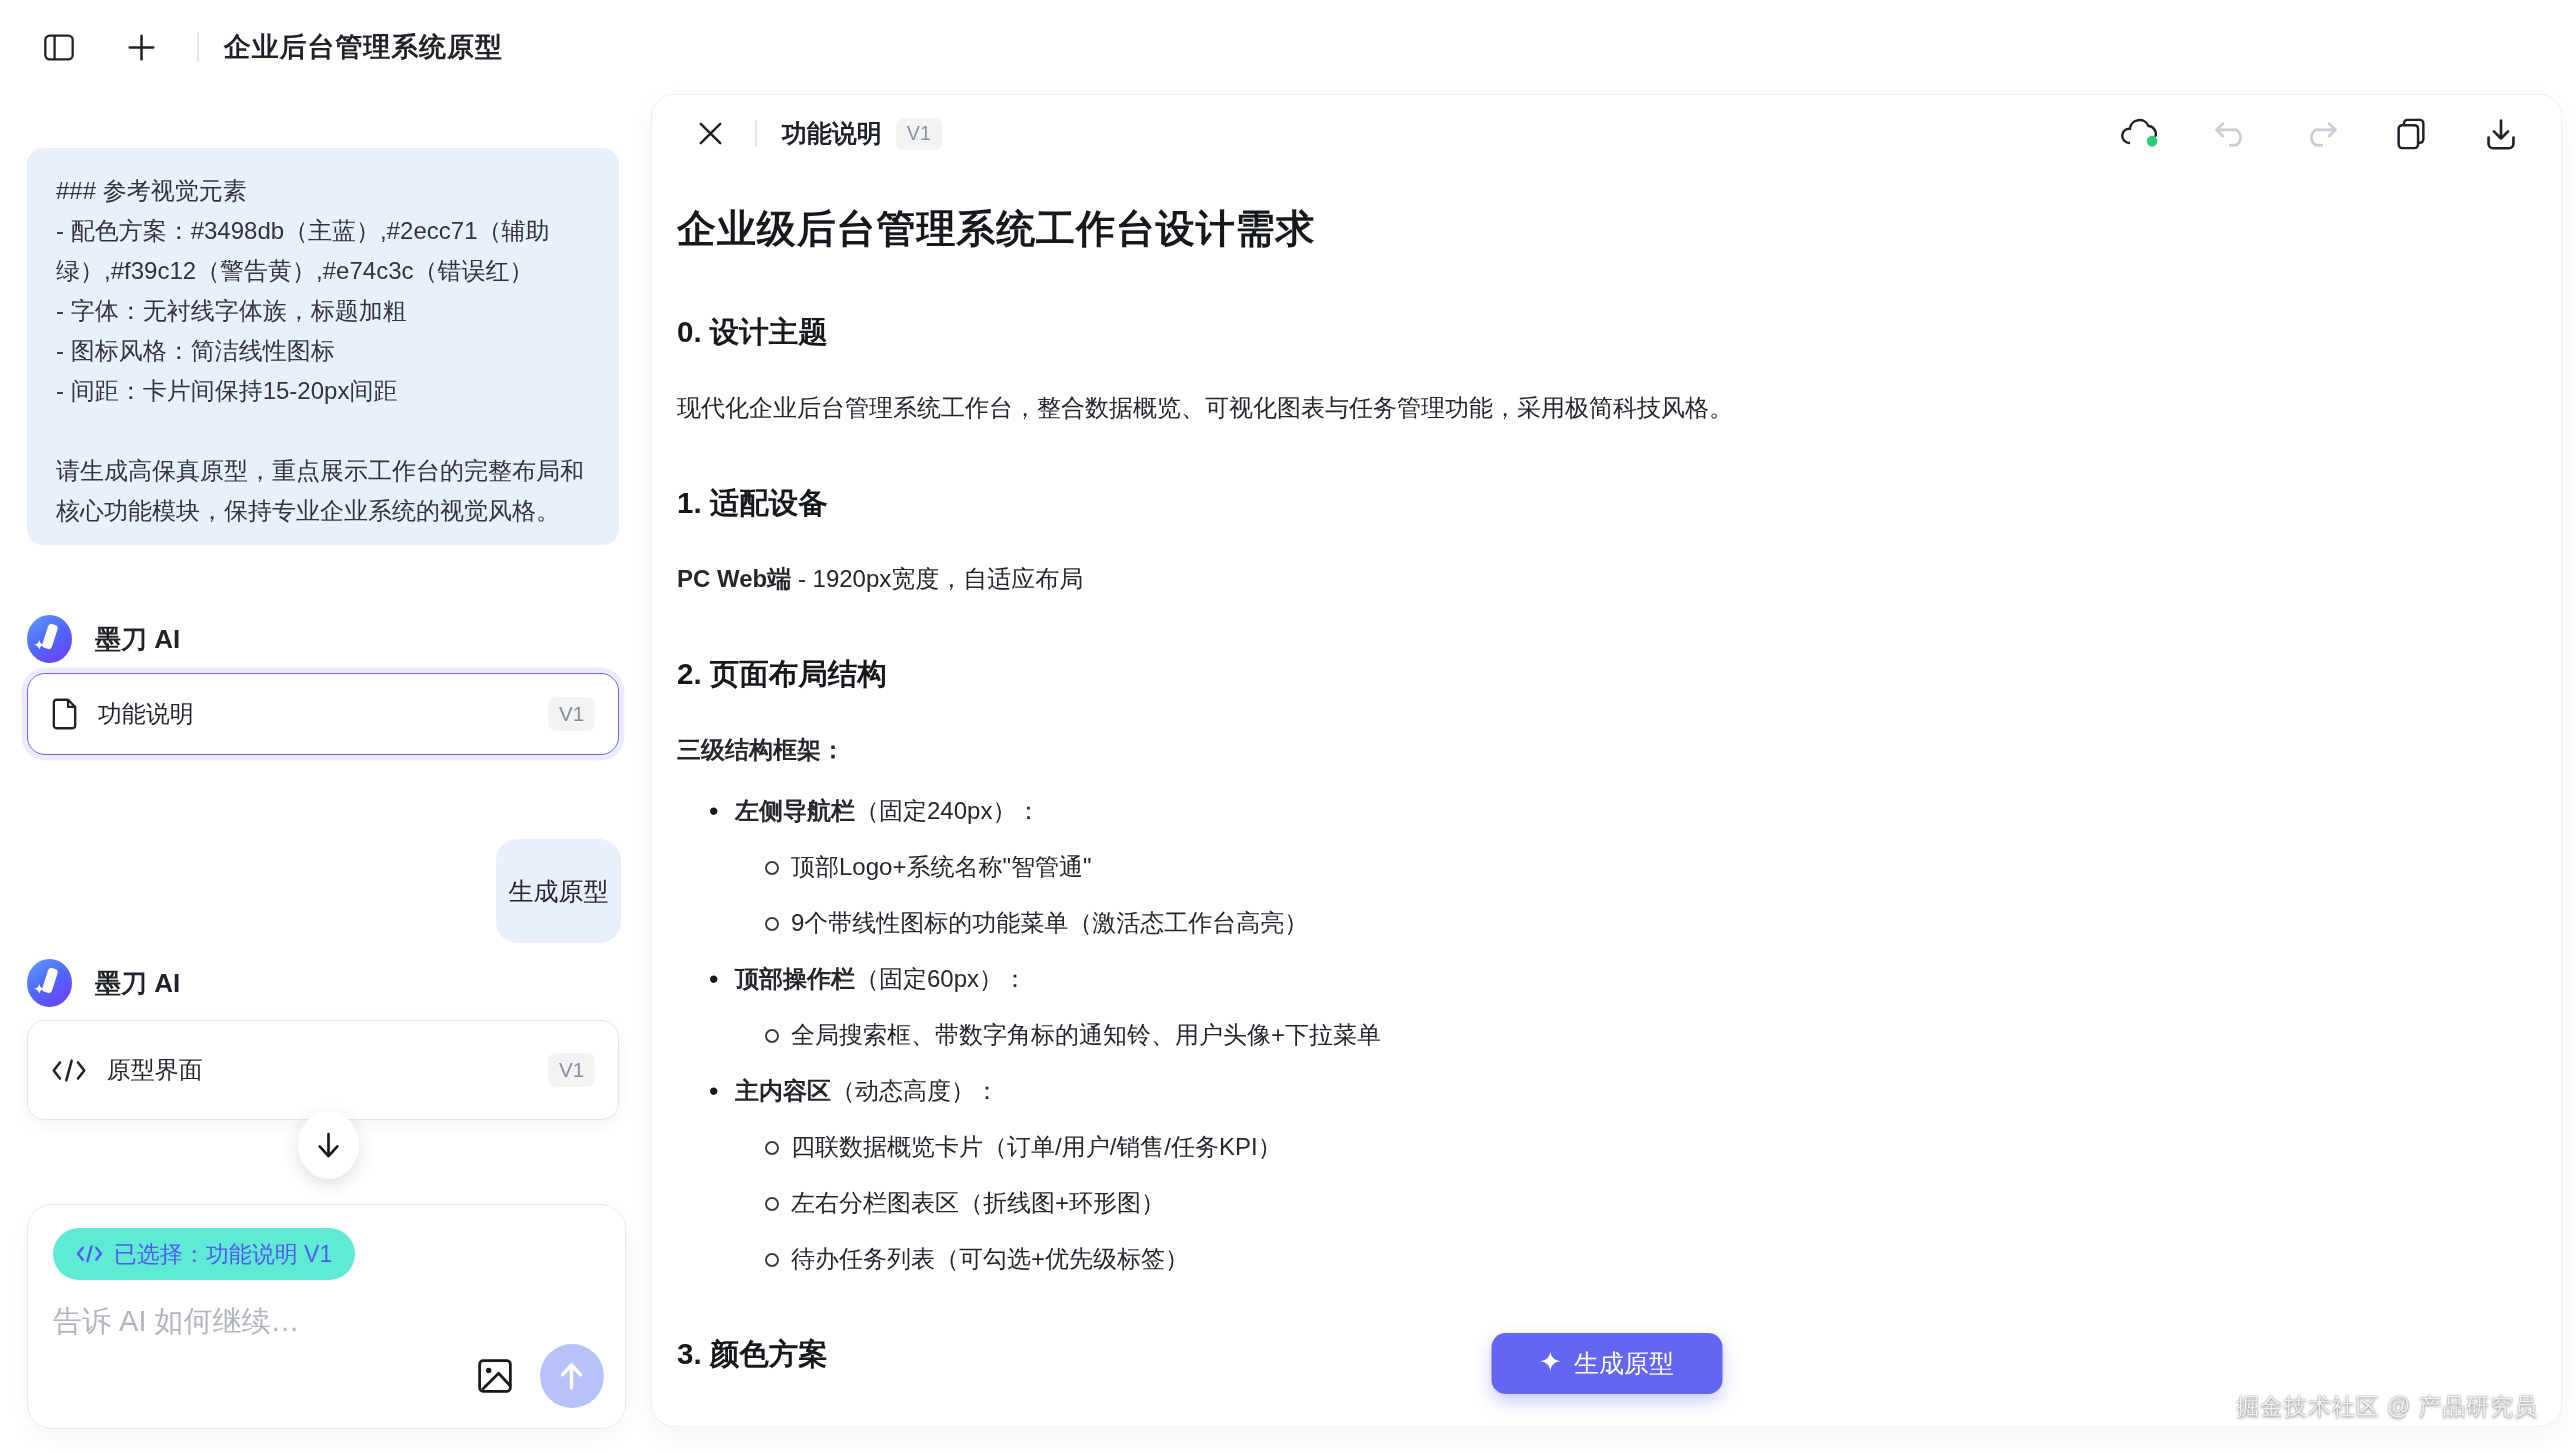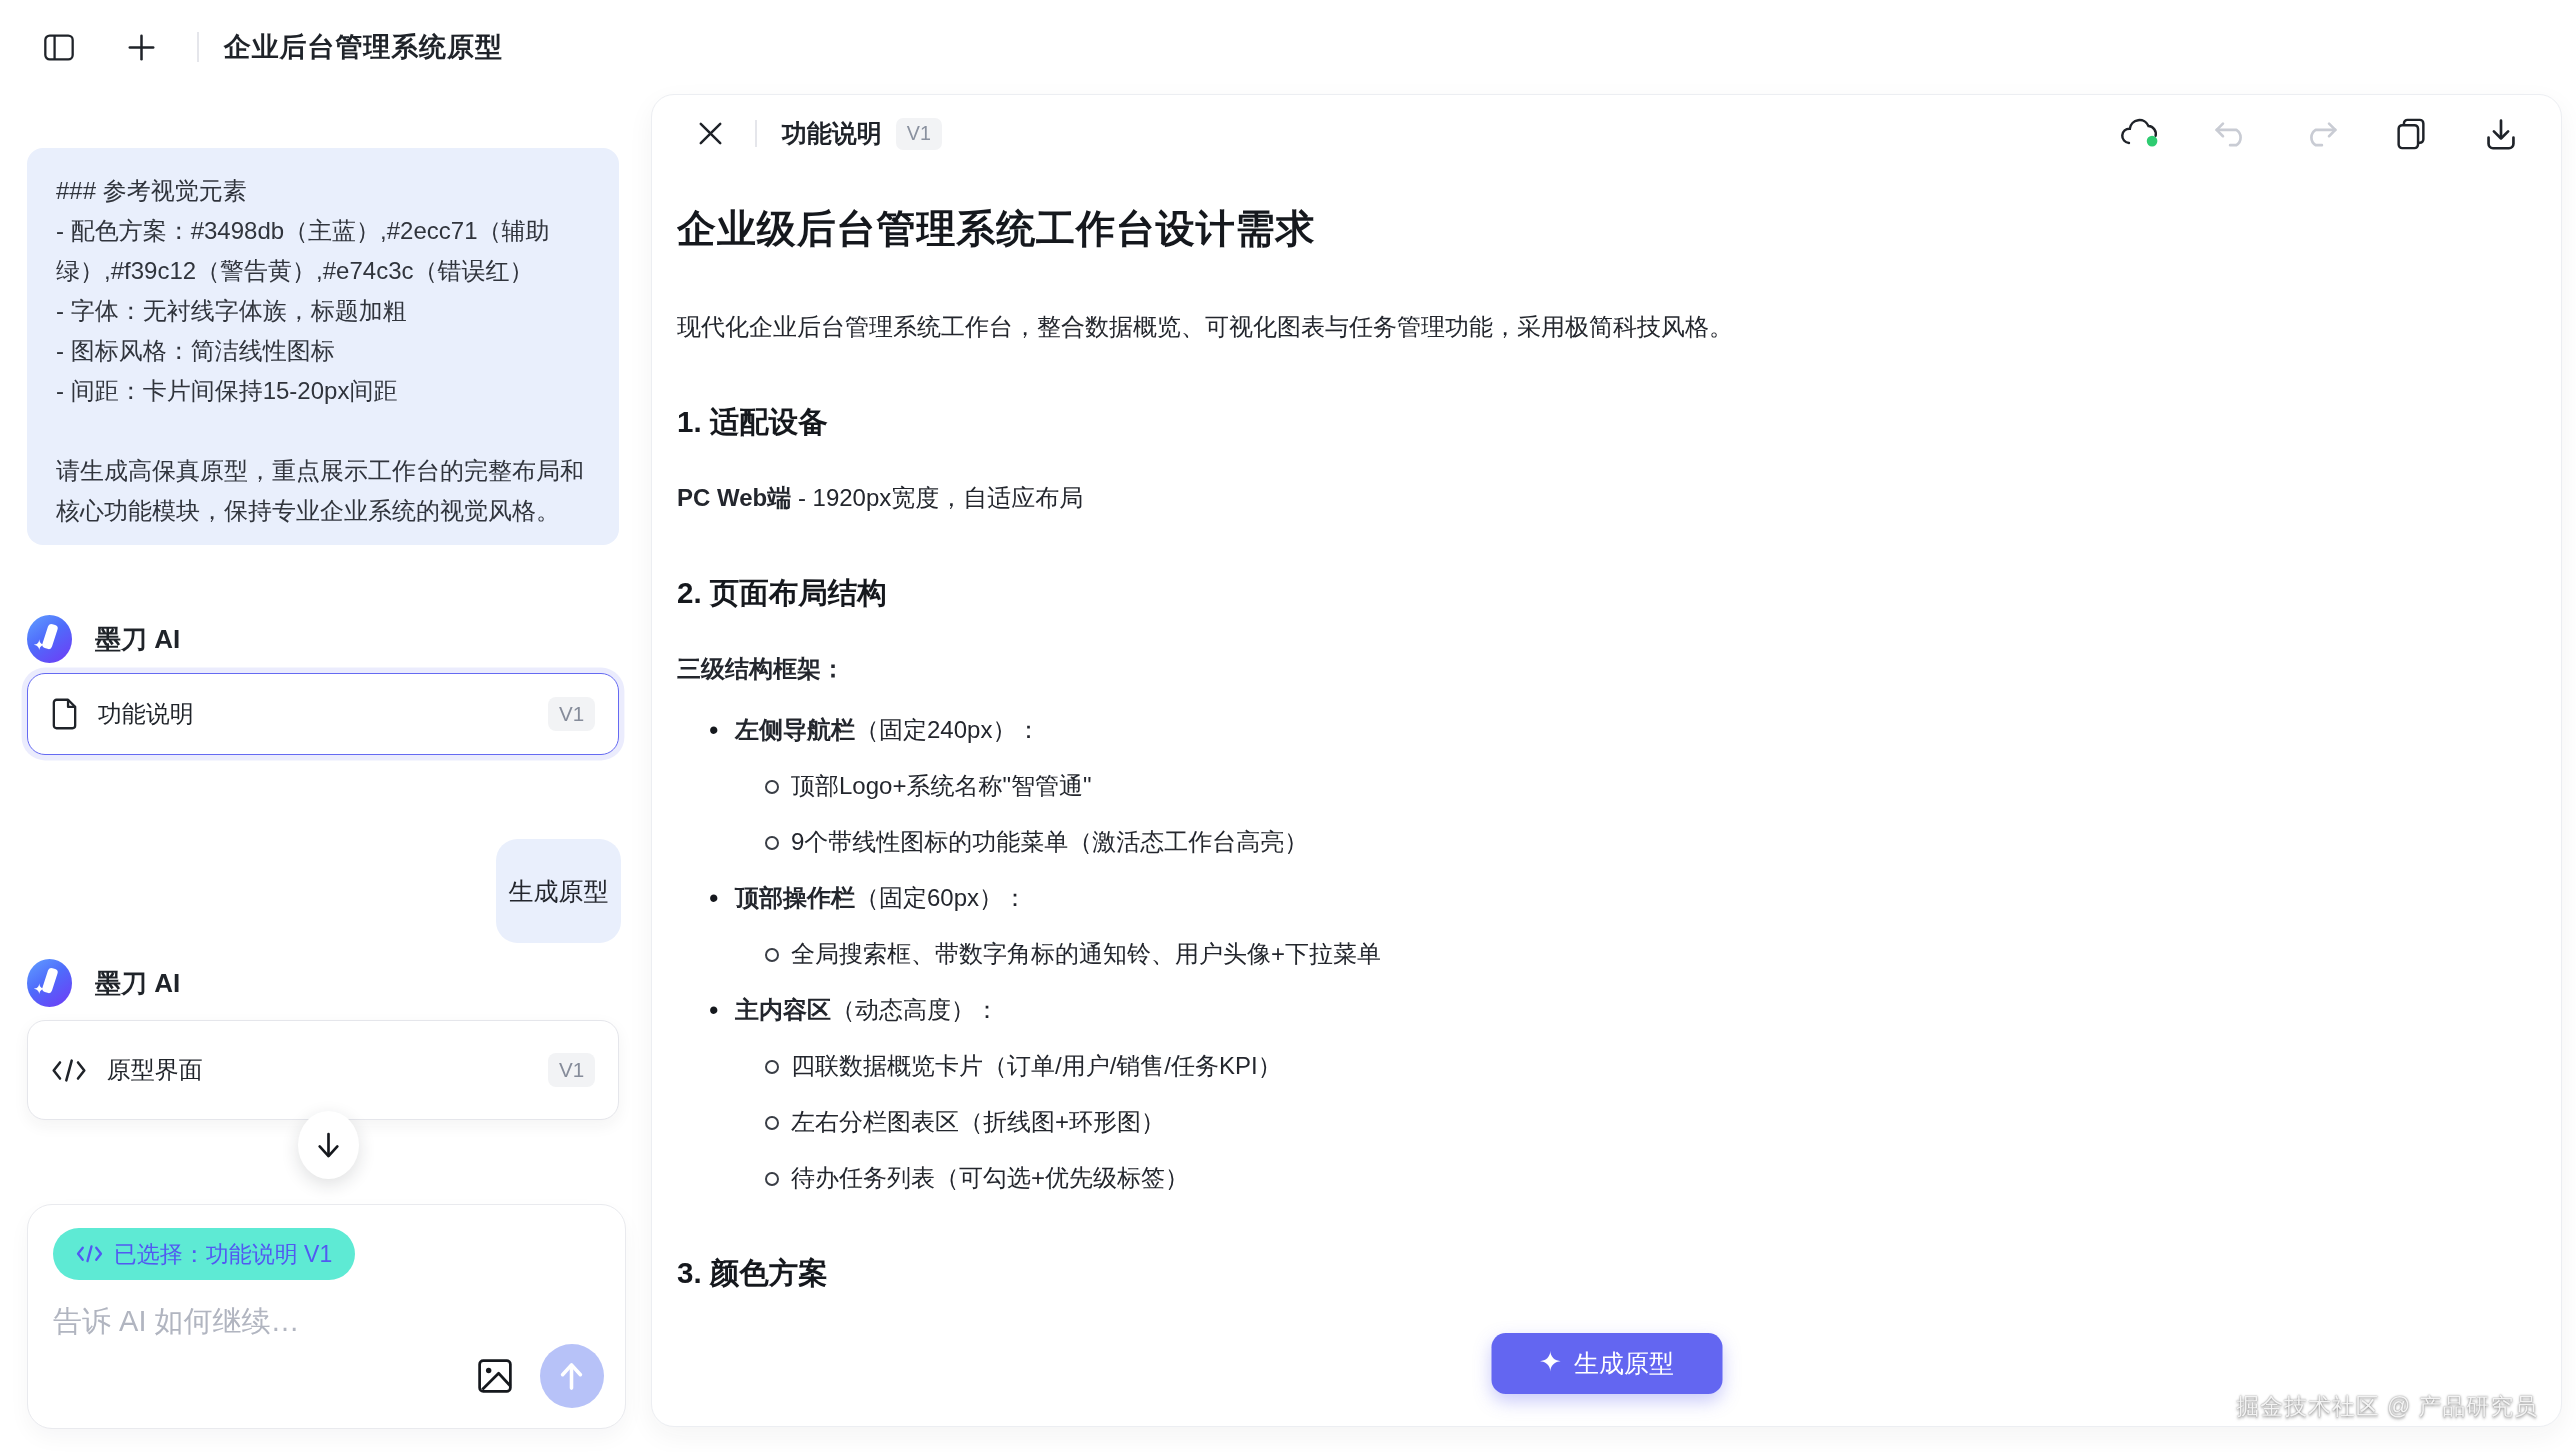--- a/index.html
+++ b/index.html
@@ -230,20 +230,21 @@
           <line x1="18" y1="3" x2="18" y2="22"></line>
             <polyline points="10,15 18,23 26,15"></polyline>
         </svg>
       </div>
     </div>
   </div>
 
   <div class="doc">
     <div class="doc-inner" id="doc-root">
         <h1>企业级后台管理系统工作台设计需求</h1>
+        <h2>0. 设计主题</h2>
         <p>现代化企业后台管理系统工作台，整合数据概览、可视化图表与任务管理功能，采用极简科技风格。</p>
         <h2>1. 适配设备</h2>
         <p><b>PC Web端</b> - 1920px宽度，自适应布局</p>
         <h2>2. 页面布局结构</h2>
         <p><b>三级结构框架：</b></p>
         <div class="li1"><b>左侧导航栏</b>（固定240px）：</div>
         <div class="li2">顶部Logo+系统名称"智管通"</div>
         <div class="li2">9个带线性图标的功能菜单（激活态工作台高亮）</div>
         <div class="li1"><b>顶部操作栏</b>（固定60px）：</div>
         <div class="li2">全局搜索框、带数字角标的通知铃、用户头像+下拉菜单</div>

